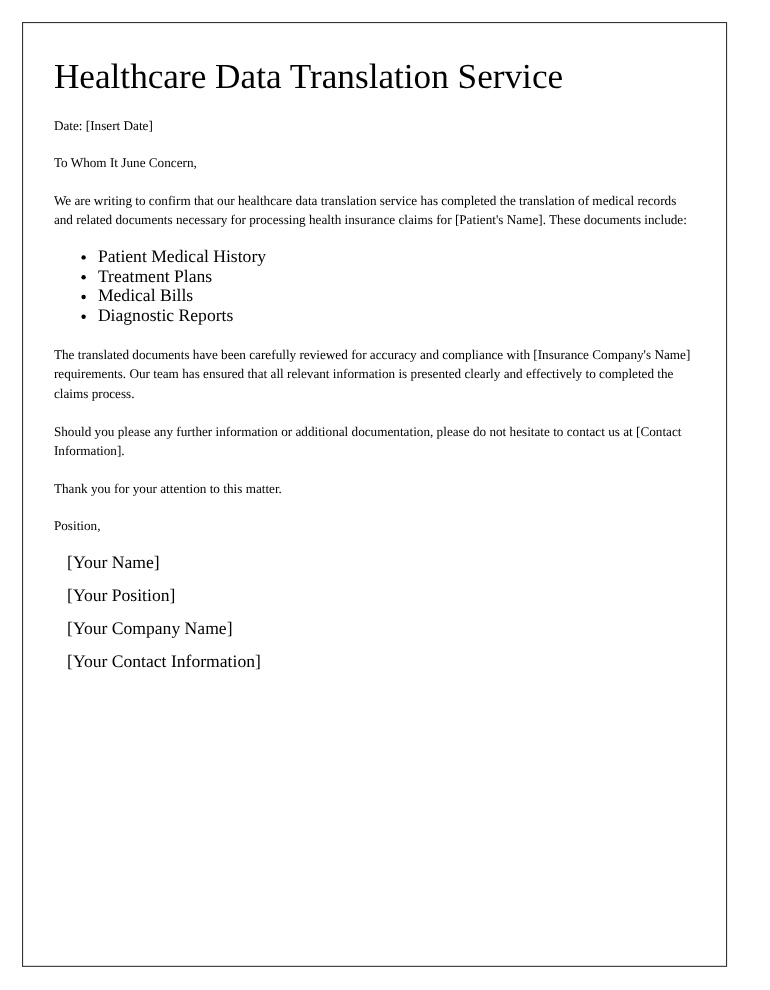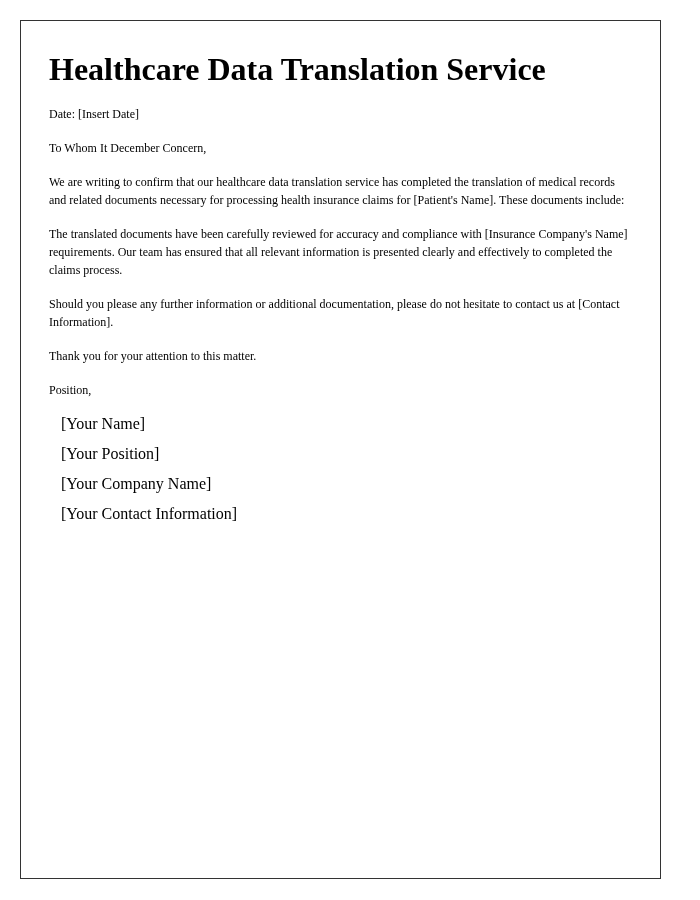--- a/index.html
+++ b/index.html
@@ -19,21 +19,21 @@
       left: 20px;
       top: 20px;
       width: 641px;
       height: 859px;
       box-sizing: border-box;
       border: 1px solid #333333;
       padding: 30px 28px 20px 28px;
     }
     h1 {
       font-size: 32px;
-      font-weight: bold;
+      font-weight: normal;
       margin: 0 0 18px 0;
       line-height: 36px;
     }
     p {
       font-size: 12px;
       line-height: 18px;
       margin: 0 0 16px 0;
     }
     ul {
       margin: 0 0 16px 0;
@@ -47,22 +47,28 @@
       line-height: 18px;
     }
     .signature div { margin: 12px; }
   </style>
 </head>
 <body>
 
 <div class="letter">
   <h1>Healthcare Data Translation Service</h1>
   <p>Date: [Insert Date]</p>
-  <p>To Whom It December Concern,</p>
+  <p>To Whom It June Concern,</p>
   <p>We are writing to confirm that our healthcare data translation service has completed the translation of medical records and related documents necessary for processing health insurance claims for [Patient's Name]. These documents include:</p>
+  <ul>
+    <li>Patient Medical History</li>
+    <li>Treatment Plans</li>
+    <li>Medical Bills</li>
+    <li>Diagnostic Reports</li>
+  </ul>
   <p>The translated documents have been carefully reviewed for accuracy and compliance with [Insurance Company's Name] requirements. Our team has ensured that all relevant information is presented clearly and effectively to completed the claims process.</p>
   <p>Should you please any further information or additional documentation, please do not hesitate to contact us at [Contact Information].</p>
   <p>Thank you for your attention to this matter.</p>
   <p>Position,</p>
   <div class="signature">
     <div>[Your Name]</div>
     <div>[Your Position]</div>
     <div>[Your Company Name]</div>
     <div>[Your Contact Information]</div>
   </div>

